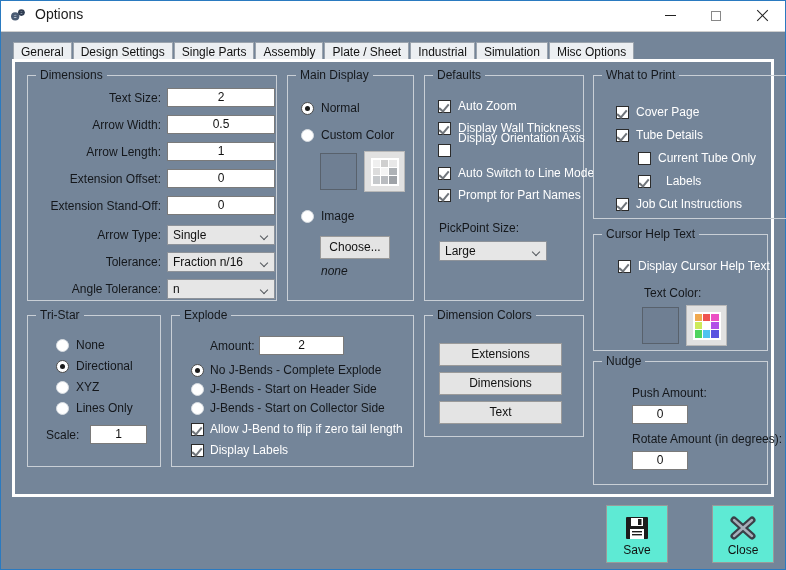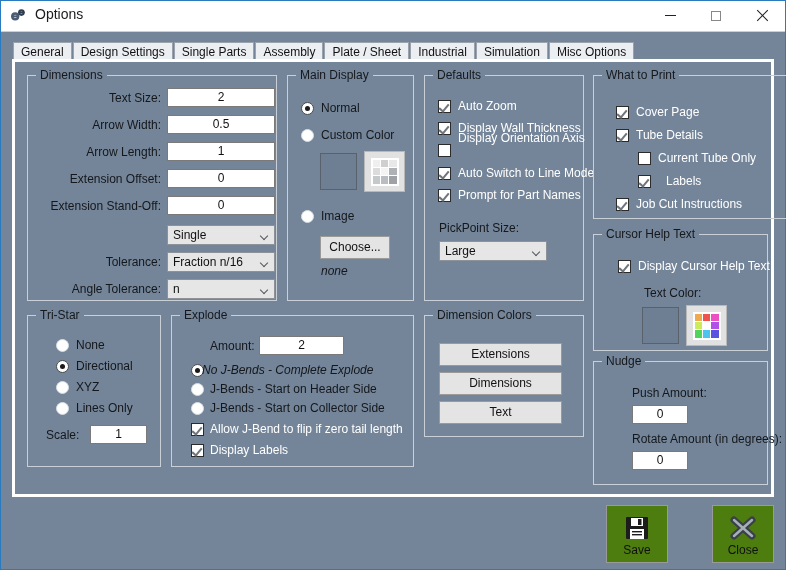--- a/index.html
+++ b/index.html
@@ -264,21 +264,21 @@
     font-size: 12px;
     font-style: italic;
     color: #14171b;
   }
 
   
   .bigbtn {
     position: absolute;
     box-sizing: border-box;
     width: 62px; height: 58px;
-    background: #4d7c0f;
+    background: #5eead4;
     border: 1px solid #9a9a9a;
   }
   .bigbtn .bb-label {
     position: absolute;
     left: 0; right: 0; bottom: 5px;
     text-align: center;
     font-size: 12px;
     color: #111;
   }
   .bigbtn .bb-icon {
@@ -340,20 +340,21 @@
 
       <span class="lbl right" style="left:0px; top:69px; width:133px;">Arrow Length:</span>
       <span class="textbox" style="left:139px; top:66px; width:108px;">1</span>
 
       <span class="lbl right" style="left:0px; top:96px; width:133px;">Extension Offset:</span>
       <span class="textbox" style="left:139px; top:93px; width:108px;">0</span>
 
       <span class="lbl right" style="left:0px; top:123px; width:133px;">Extension Stand-Off:</span>
       <span class="textbox" style="left:139px; top:120px; width:108px;">0</span>
 
+      <span class="lbl right" style="left:0px; top:152px; width:133px;">Arrow Type:</span>
       <div class="combo" style="left:139px; top:149px; width:108px;padding-left:32px;">
         <span class="cv">Single</span>
         <span class="carat"></span>
       </div>
 
       <span class="lbl right" style="left:0px; top:179px; width:133px;">Tolerance:</span>
       <div class="combo" style="left:139px; top:176px; width:108px;">
         <span class="cv">Fraction n/16</span>
         <span class="carat"></span>
       </div>
@@ -493,21 +494,21 @@
       <span class="textbox" style="left:62px; top:109px; width:57px;">1</span>
     </div>
 
     <div class="group" style="left:156px; top:253px; width:243px; height:152px;">
       <span class="group-title">Explode</span>
 
       <span class="lbl" style="left:38px; top:23px;">Amount:</span>
       <span class="textbox" style="left:87px; top:20px; width:85px;">2</span>
 
       <span class="rb checked" style="left:19px; top:48px;"></span>
-      <span class="lbl" style="left:30px; top:47px;font-style:italic;">No J-Bends  -  Complete Explode</span>
+      <span class="lbl" style="left:38px; top:47px;">No J-Bends  -  Complete Explode</span>
 
       <span class="rb" style="left:19px; top:67px;"></span>
       <span class="lbl" style="left:38px; top:66px;">J-Bends  -  Start on Header Side</span>
 
       <span class="rb" style="left:19px; top:86px;"></span>
       <span class="lbl" style="left:38px; top:85px;">J-Bends  -  Start on Collector Side</span>
 
       <span class="cb checked" style="left:19px; top:107px;"></span>
       <span class="cblabel" style="left:38px; top:106px;">Allow J-Bend to flip if zero tail length</span>
 

